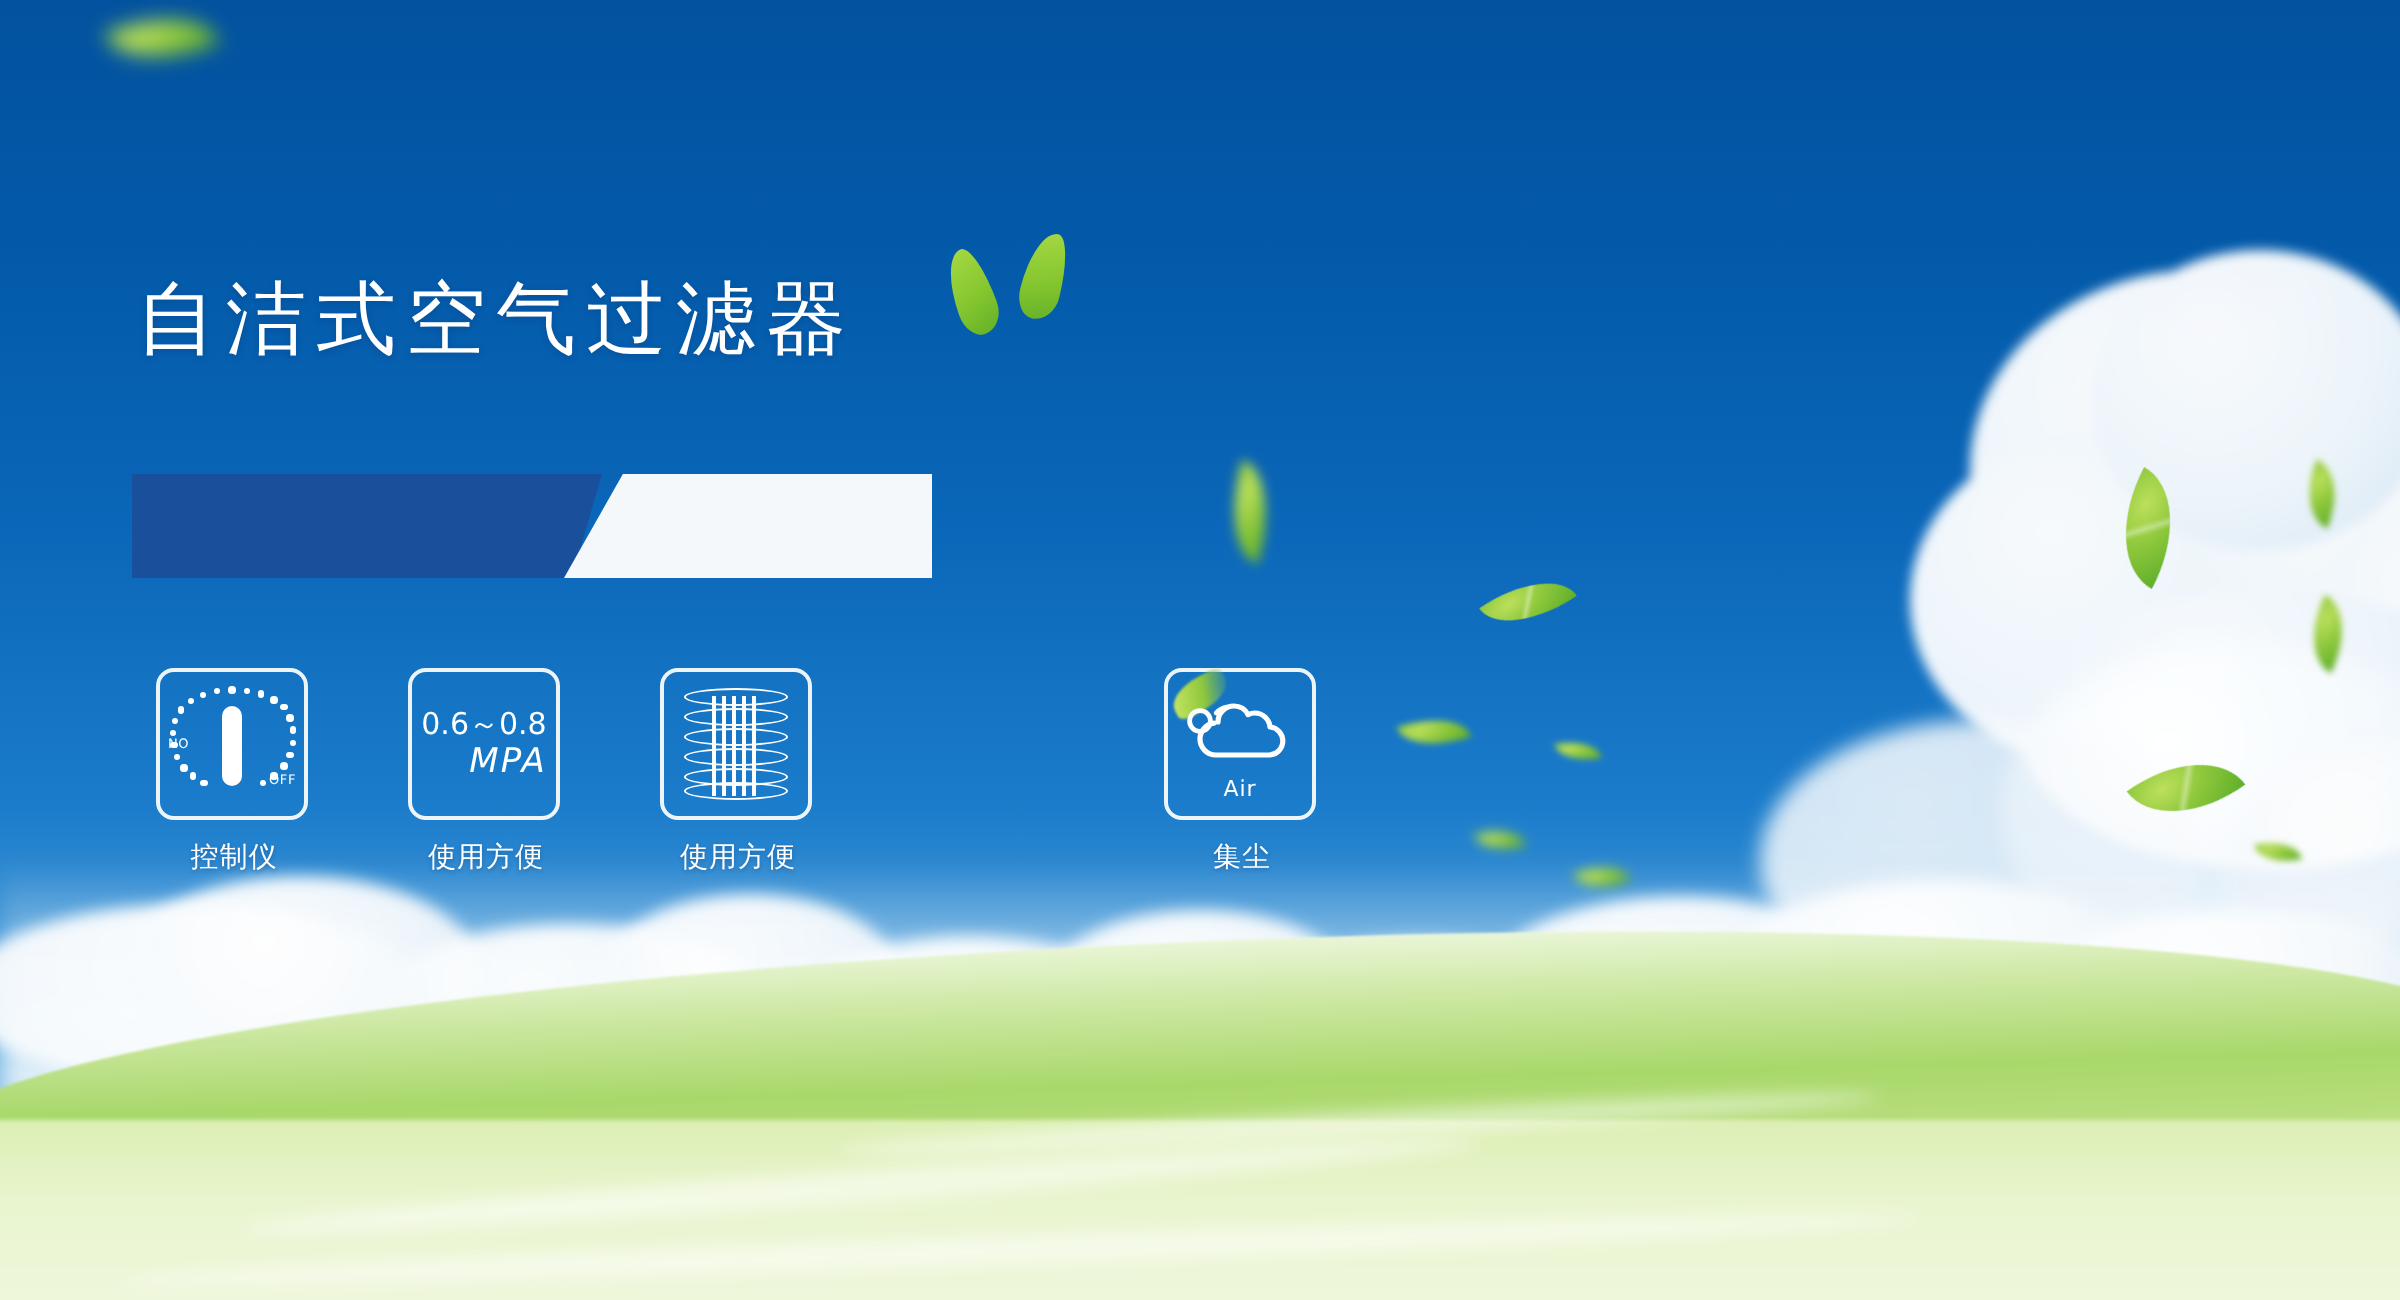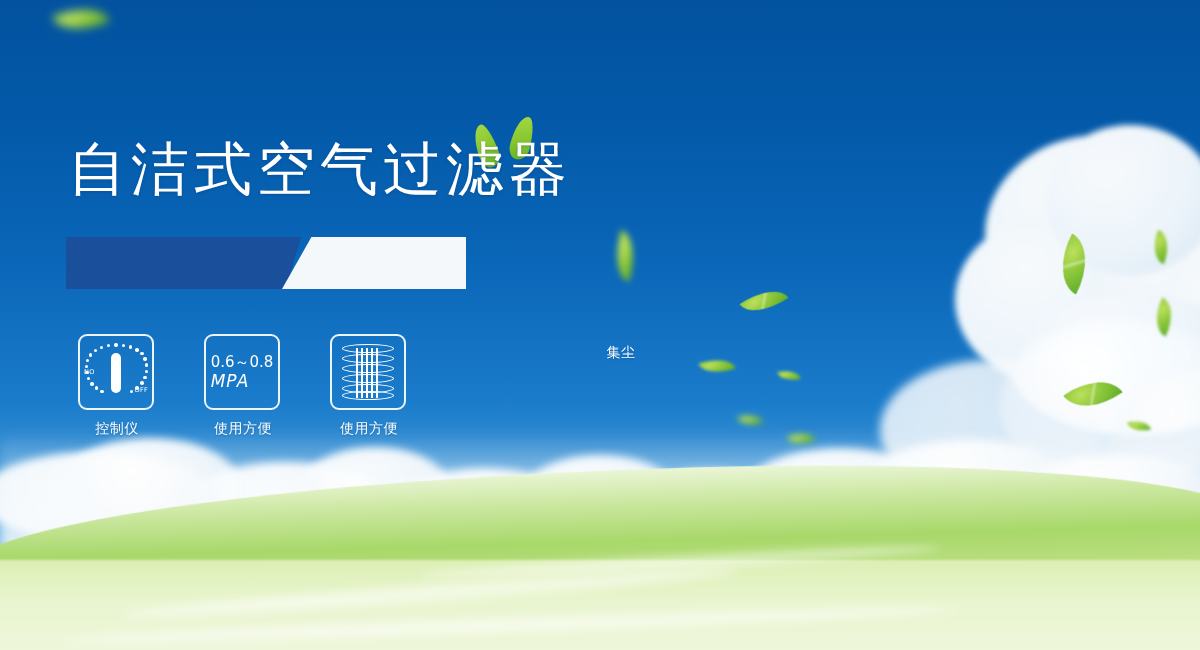--- a/index.html
+++ b/index.html
@@ -73,23 +73,23 @@
 
   
   .sprout{position:absolute;}
   .sproutleaf{position:absolute;width:20px;height:44px;
     background:linear-gradient(160deg,#a7d945 0%,#86c72f 55%,#63b028 100%);
     border-radius:60% 40% 55% 45% / 70% 70% 30% 30%;}
 
   
   .title{
     position:absolute;left:68px;top:140px;
-    font-size:58px;line-height:1;color:#ffffff;
+    font-size:40px;line-height:1;color:#ffffff;
     letter-spacing:5px;font-weight:300;
-    font-family:Liberation Sans, sans-serif;
+    font-family:Liberation Serif, serif;
     text-shadow:0 1px 3px rgba(0,40,90,.25);
     white-space:nowrap;
   }
 
   
   .subbar{position:absolute;left:66px;top:237px;height:52px;width:400px;}
   .subbar-left{
     position:absolute;left:0;top:0;height:52px;width:215px;
     background:#1a4f9c;
   }
@@ -125,21 +125,21 @@
     display:flex;align-items:center;justify-content:center;
   }
   .flabel{
     margin-top:10px;color:#ffffff;font-size:14px;letter-spacing:.5px;
     font-family:"DejaVu Sans","Liberation Sans",sans-serif;
     white-space:nowrap;text-shadow:0 1px 2px rgba(0,40,90,.3);
   }
   .ftext{
     color:#ffffff;font-size:15px;line-height:19px;letter-spacing:0px;
     font-family:"DejaVu Sans","Liberation Sans",sans-serif;
-    text-align:left;white-space:nowrap;
+    text-align:right;white-space:nowrap;
   }
   .ftext .l2{font-size:17px;letter-spacing:1px;font-style:italic;}
 
   
   .dial{position:relative;width:62px;height:62px;}
   .dial .dot{position:absolute;width:3.6px;height:3.6px;border-radius:50%;background:#fff;}
   .dial .needle{
     position:absolute;left:50%;top:12px;margin-left:-5px;
     width:10px;height:40px;border-radius:5px;background:#fff;
   }
@@ -309,17 +309,28 @@
           <div class="ring" style="top:30px;"></div>
           <div class="ring" style="top:40px;"></div>
           <div class="ring" style="top:47px;"></div>
         </div>
       </div>
       <div class="flabel">使用方便</div>
     </div>
 
 
     <div class="feature" style="left:504px;">
+      <div class="fbox">
+        <div class="cloudicon">
+          <div class="leafstreak"></div>
+          <svg width="62" height="42" viewBox="0 0 62 42" fill="none" aria-hidden="true">
+            <path d="M20 14c0-4.4 3.6-8 8-8 3 0 5.7 1.7 7 4.3 1-.5 2.2-.8 3.4-.8 4 0 7.3 3.1 7.6 7 3.6.3 6.4 3.3 6.4 7 0 3.9-3.1 7-7 7H19c-4.4 0-8-3.6-8-8 0-4 3-7.4 7-7.9" stroke="#ffffff" stroke-width="2.6" stroke-linejoin="round" stroke-linecap="round"></path>
+            <circle cx="11" cy="13.5" r="5.2" stroke="#ffffff" stroke-width="2.4"></circle>
+            <path d="M19 9.5c1.4-1.6 3.2-2.6 5.2-3" stroke="#ffffff" stroke-width="2.2" stroke-linecap="round"></path>
+          </svg>
+          <div class="air">Air</div>
+        </div>
+      </div>
       <div class="flabel">集尘</div>
     </div>
 
   </div>
 </div>
 
 </body></html>

